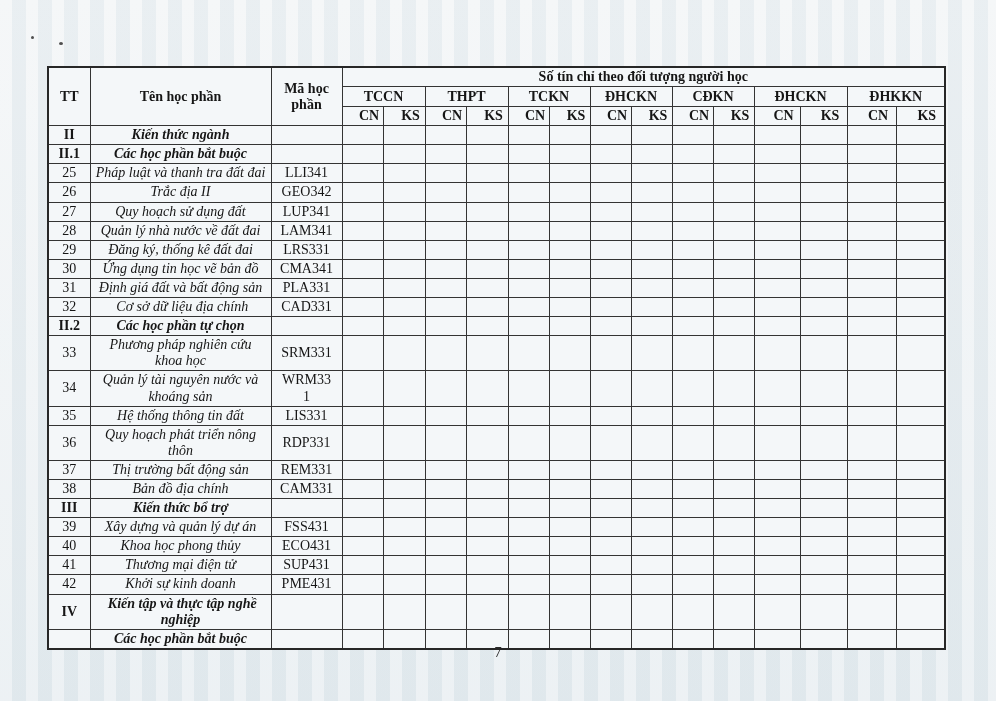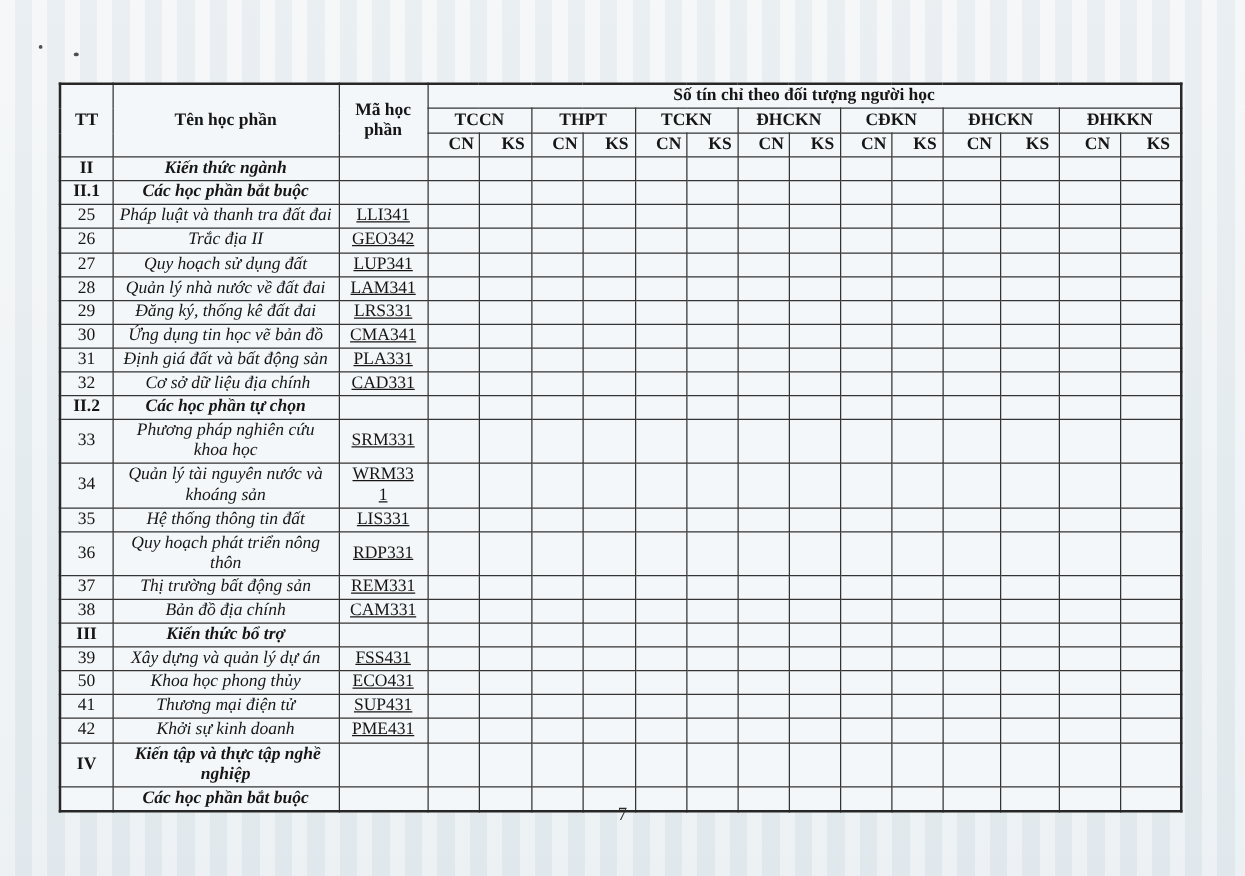--- a/index.html
+++ b/index.html
@@ -38,21 +38,21 @@
     text-align: center;
     overflow: hidden;
   }
   thead th { font-weight: bold; }
   tr.hdr-title th { height: 18px; }
   tr.hdr-groups th { height: 20px; }
   tr.hdr-sub th { height: 19px; padding-left: 16px; }
 
   td.tt { text-align: center; }
   td.name { text-align: left; padding: 1px 4px; white-space: pre-wrap; font-style: italic; }
-  td.code { text-align: center; padding: 1px 2px; white-space: pre-wrap; text-decoration: underline; }
+  td.code { text-align: center; padding: 1px 2px; white-space: pre-wrap; }
   td.credit { padding: 0; }
   tbody td { height: 19px; }
   tr.section td { font-weight: bold; }
 
   .page-number {
     position: absolute;
     left: 0; top: 644px; width: 996px;
     text-align: center;
     font-size: 15px;
     color: #2a2a2a;
@@ -479,21 +479,21 @@
           <td class="credit"></td>
           <td class="credit"></td>
           <td class="credit"></td>
           <td class="credit"></td>
           <td class="credit"></td>
           <td class="credit"></td>
           <td class="credit"></td>
           <td class="credit"></td>
         </tr>
         <tr>
-          <td class="tt">50</td>
+          <td class="tt">40</td>
           <td class="name">Khoa học phong thủy</td>
           <td class="code">ECO431</td>
           <td class="credit"></td>
           <td class="credit"></td>
           <td class="credit"></td>
           <td class="credit"></td>
           <td class="credit"></td>
           <td class="credit"></td>
           <td class="credit"></td>
           <td class="credit"></td>

